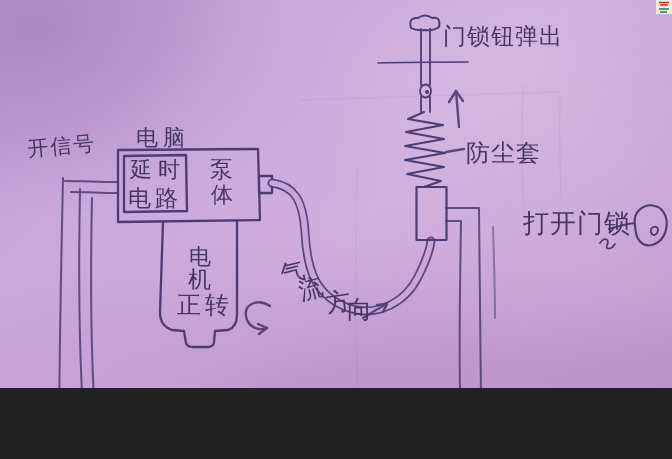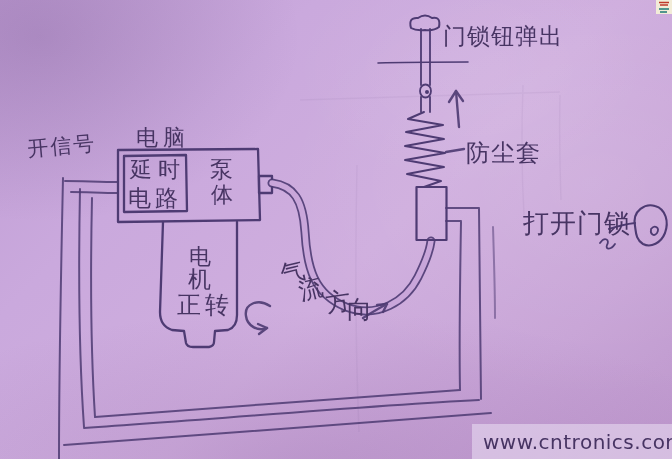--- a/index.html
+++ b/index.html
@@ -1,18 +1,18 @@
 <!DOCTYPE html>
 <html><head>
 <meta charset="utf-8">
 <style>
   html,body{margin:0;padding:0;background:#222;}
   .photo{
     position:relative;
-    width:672px;height:459px;
+    width:672px;height:388px;
     overflow:hidden;
     font-family:"DejaVu Sans",sans-serif;
     background:
       radial-gradient(ellipse 420px 300px at 6% 8%,  rgba(80,50,110,0.20), transparent 62%),
       radial-gradient(ellipse 520px 360px at 88% 40%, rgba(255,255,255,0.10), transparent 60%),
       radial-gradient(ellipse 640px 220px at 45% 102%, rgba(115,65,135,0.18), transparent 72%),
       radial-gradient(ellipse 300px 200px at 70% 15%, rgba(255,255,255,0.07), transparent 60%),
       linear-gradient(135deg,#bf9cd3 0%, #caa9dd 28%, #cfaede 55%, #c7a3d6 80%, #bd97cc 100%);
   }
   .photo svg{position:absolute;left:0;top:0;}

